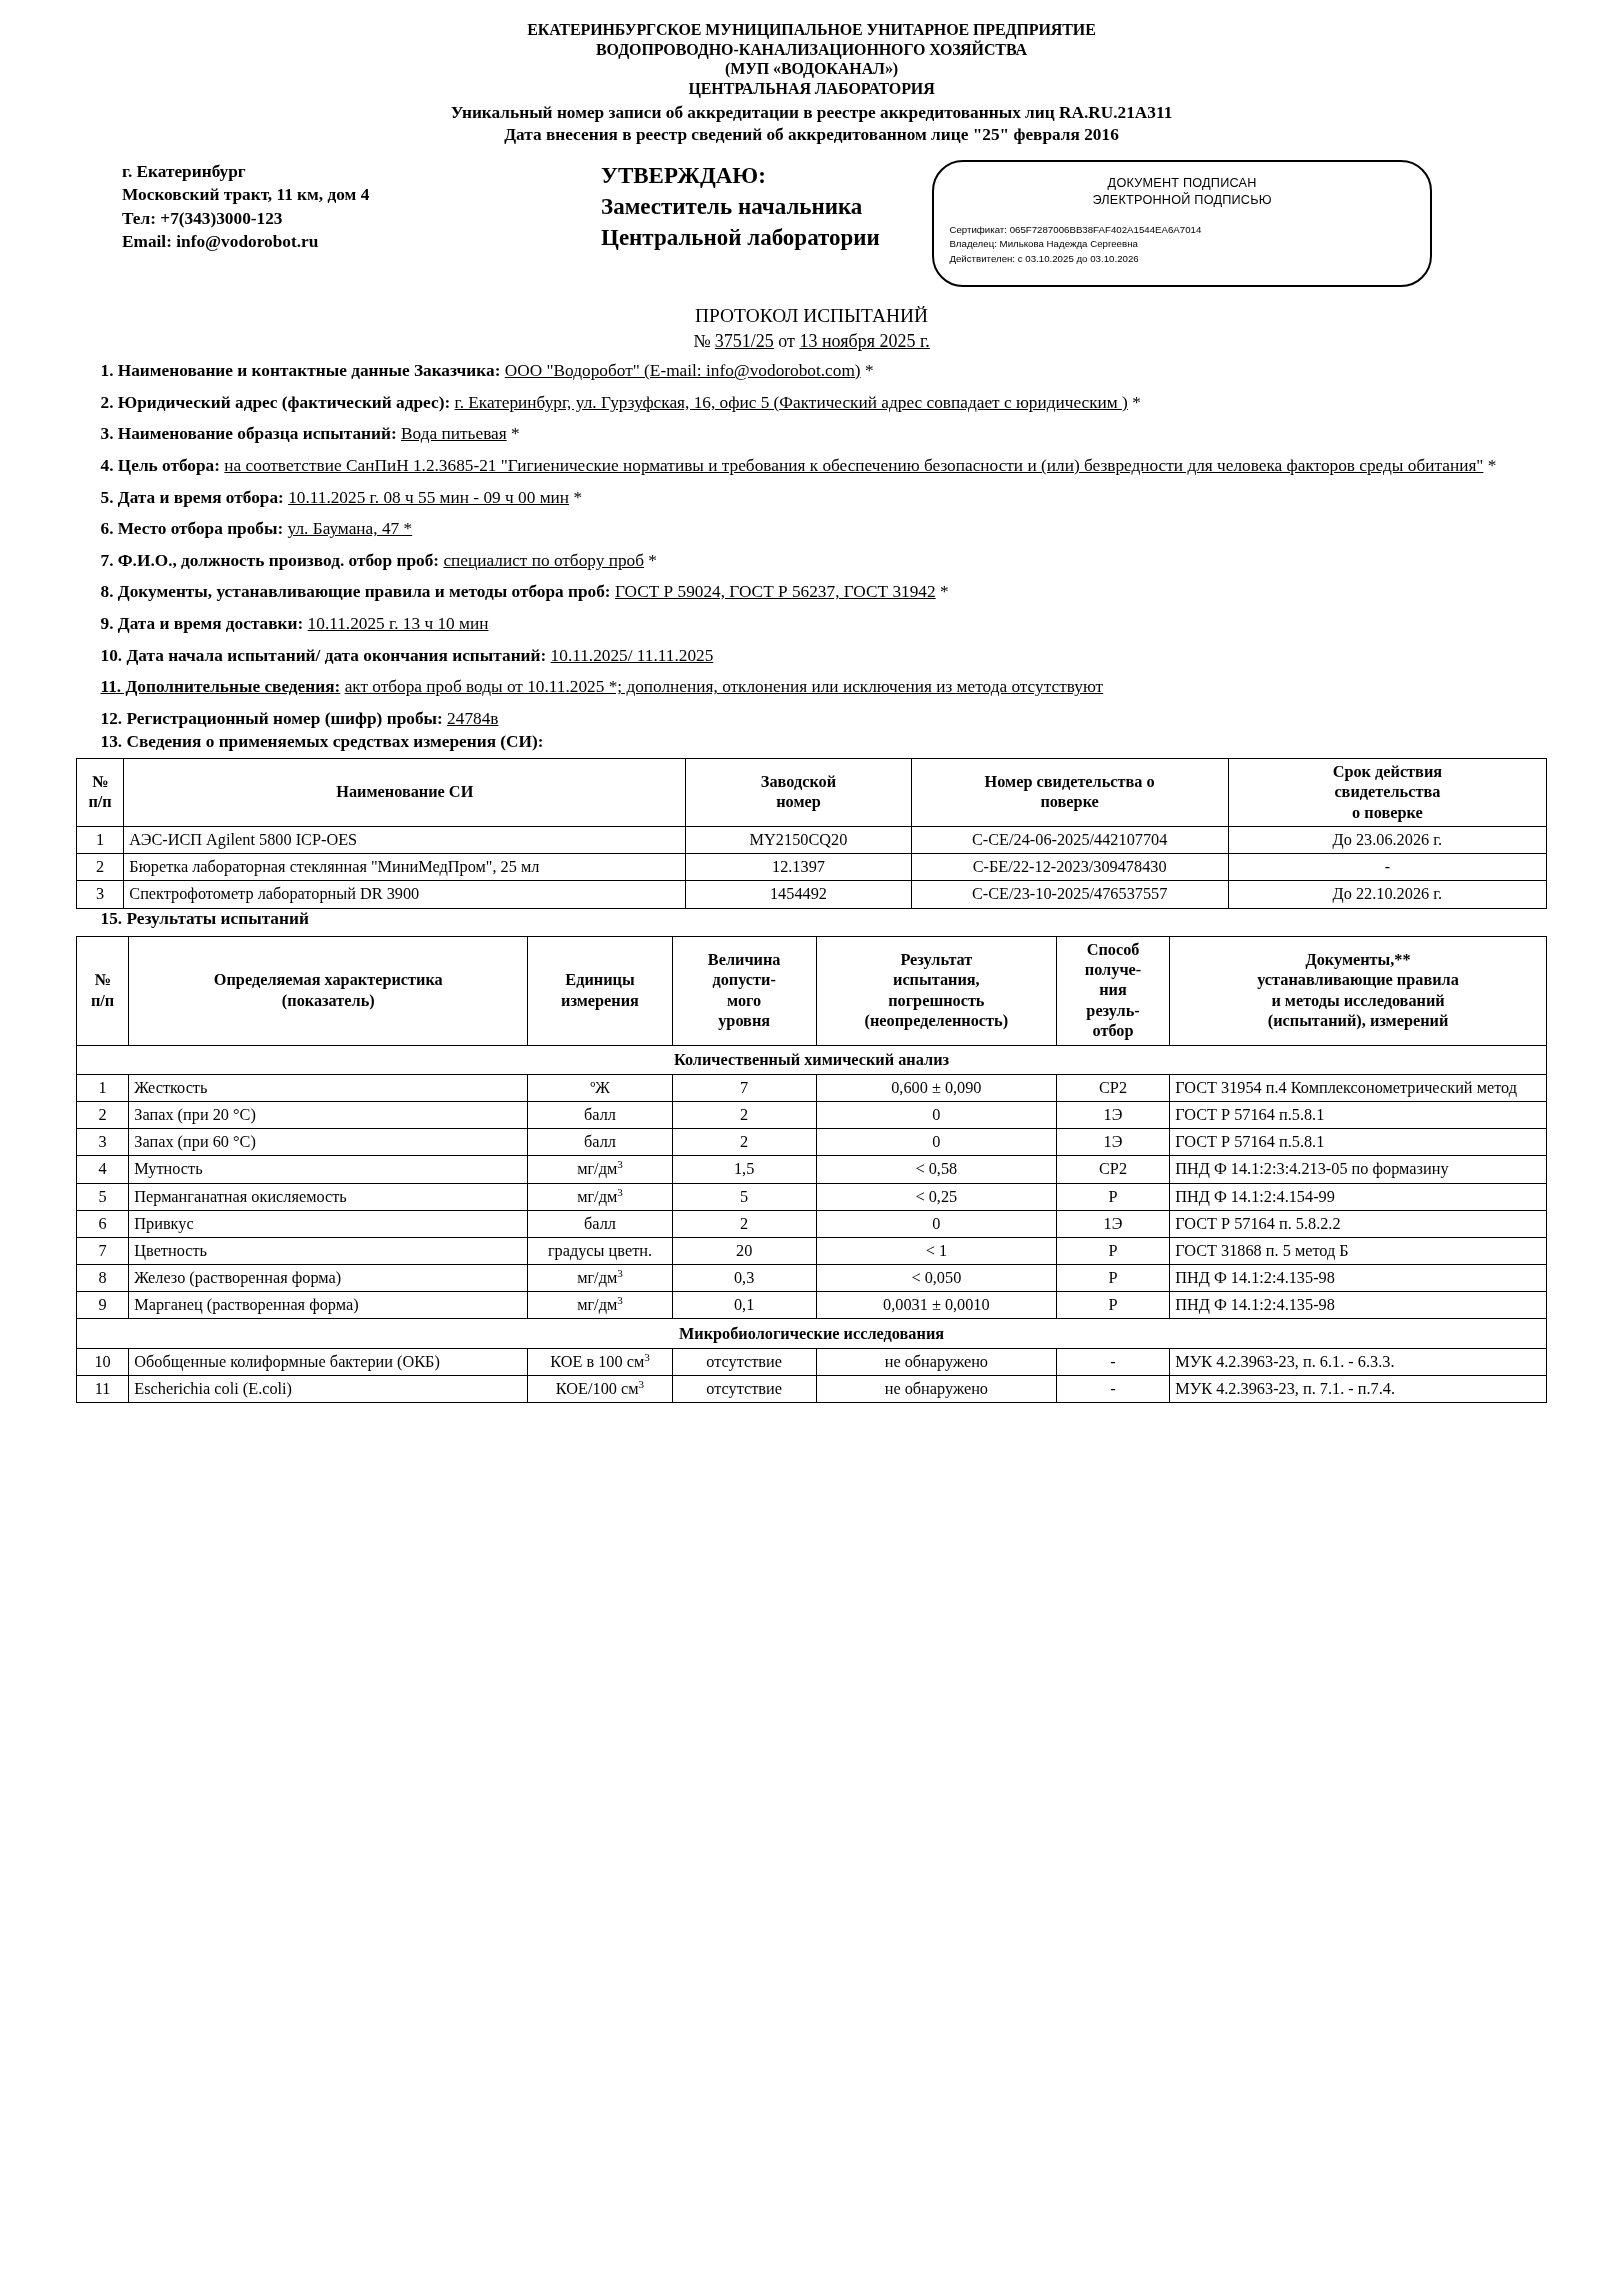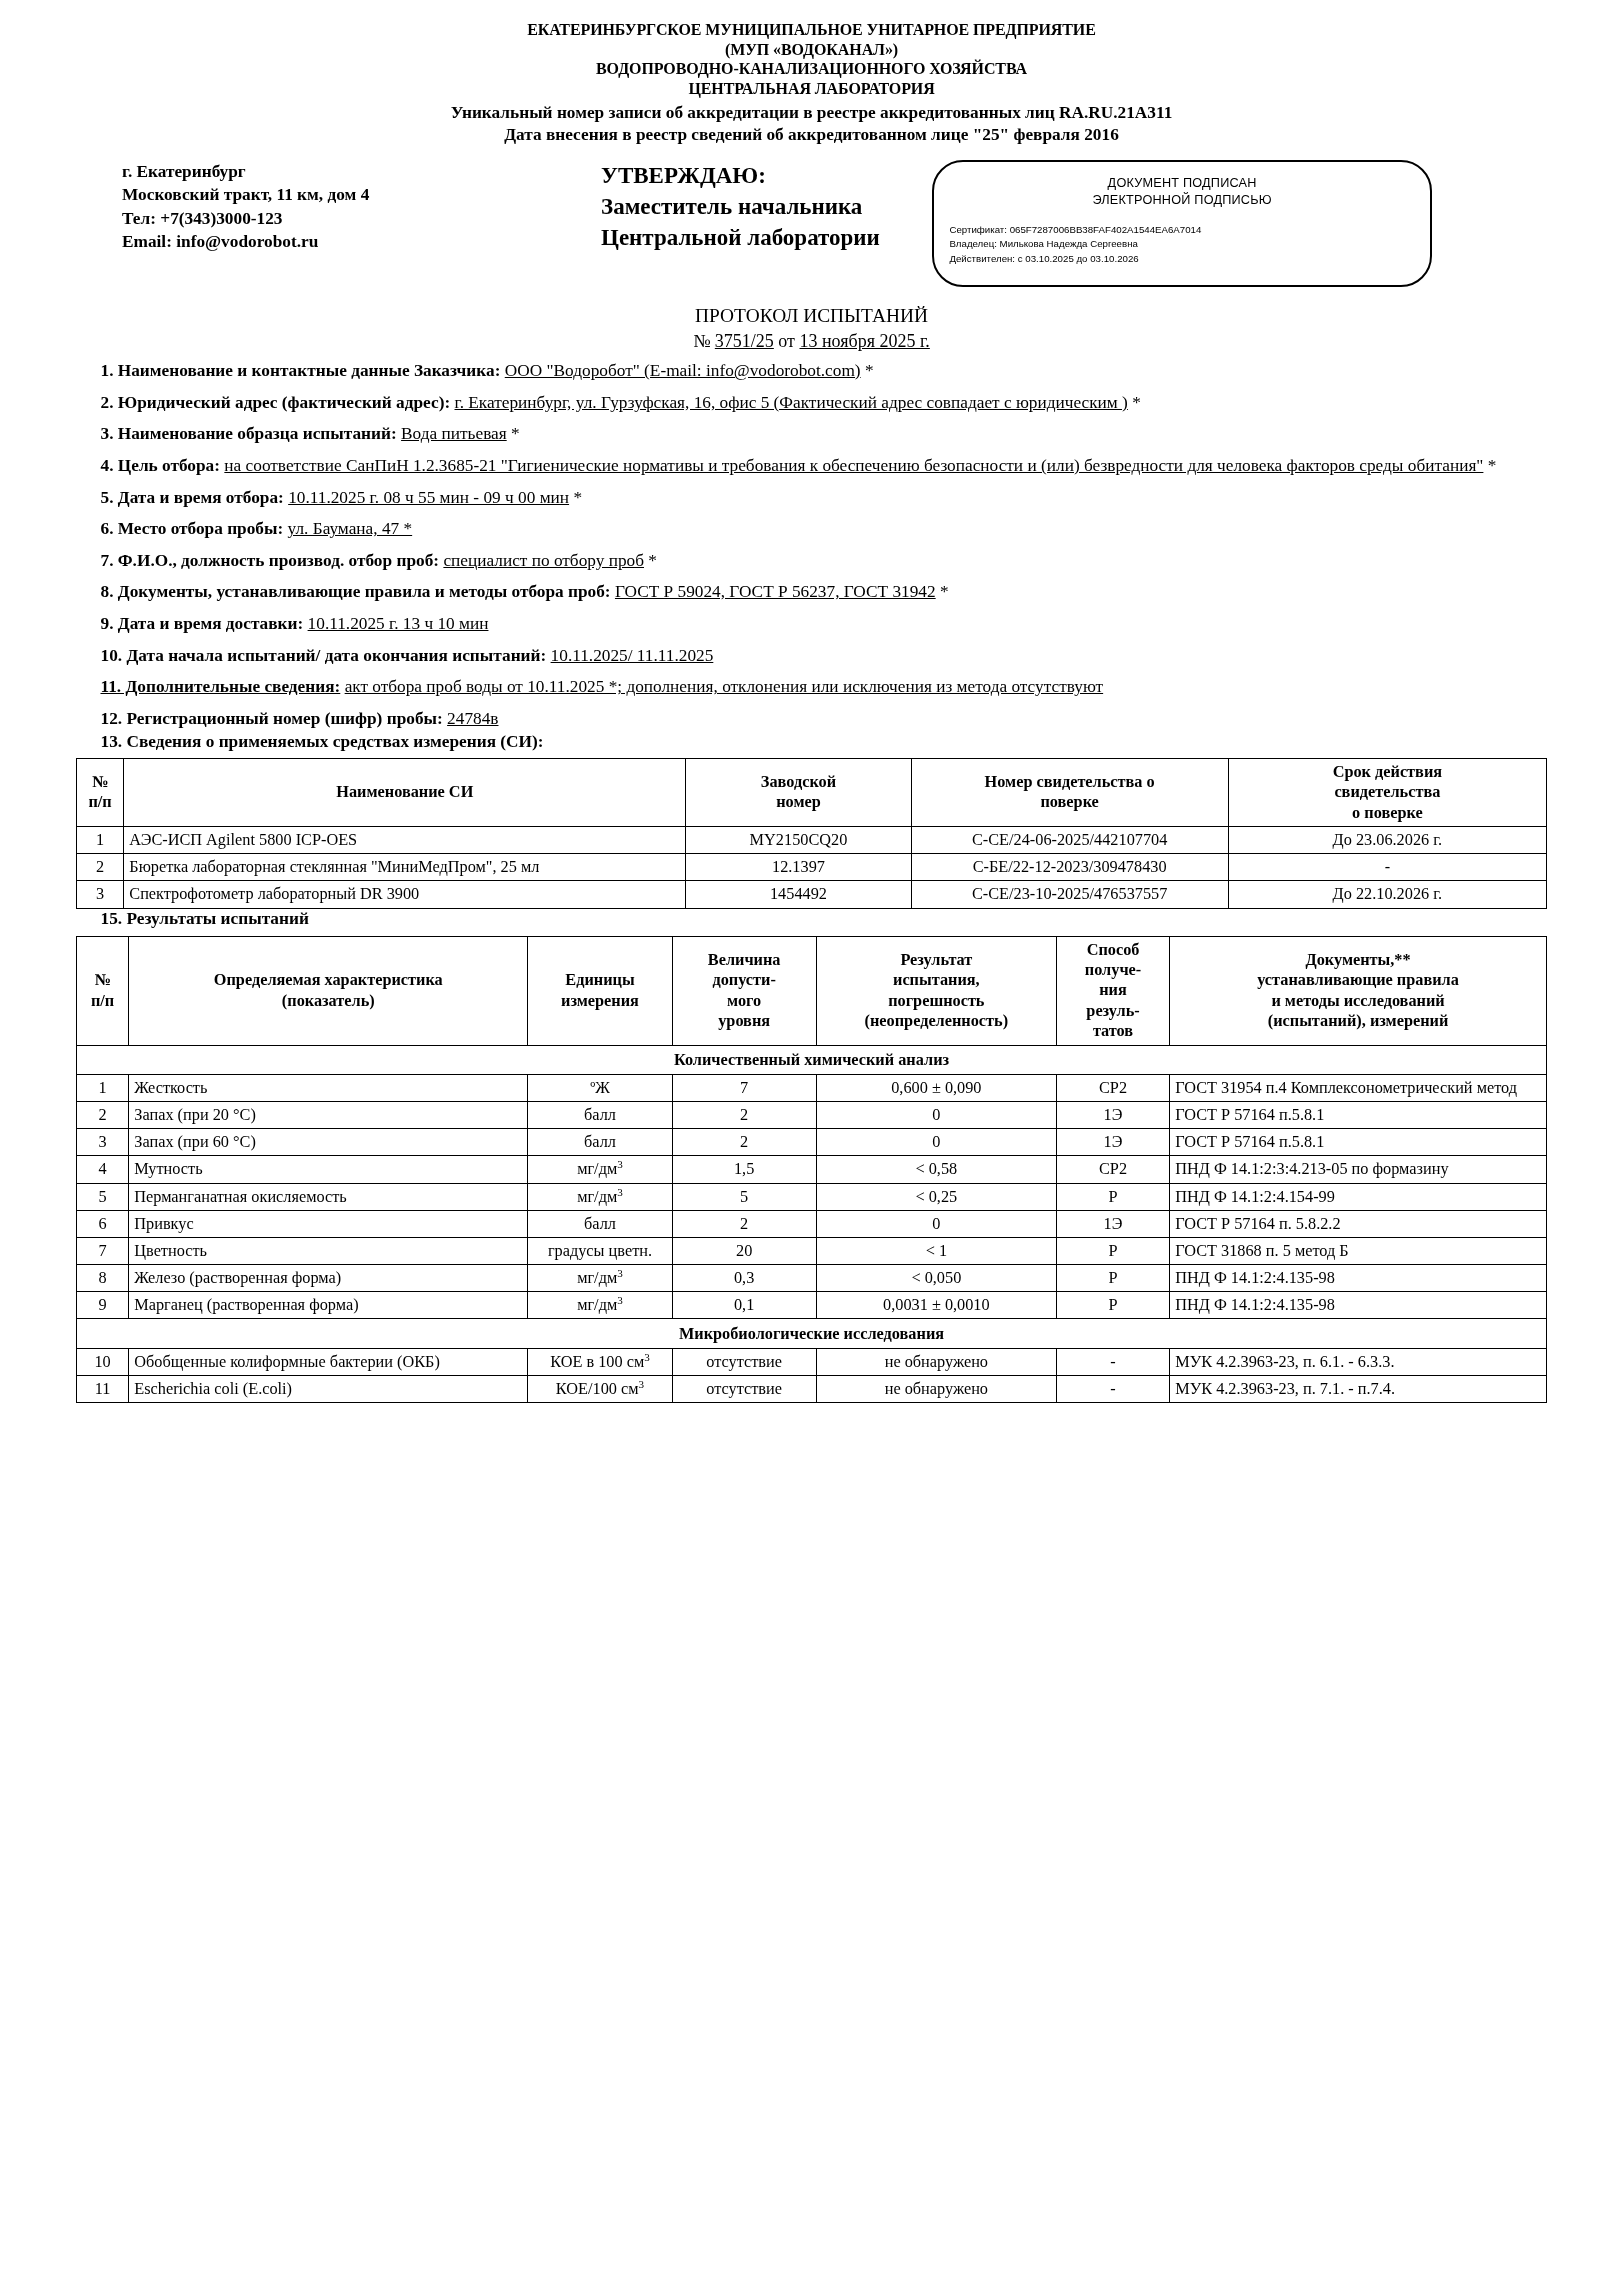--- a/index.html
+++ b/index.html
@@ -148,22 +148,22 @@
 
   .spacer-14 { margin-top: 13.3px; }
 </style>
 </head>
 <body>
 
 <div class="page">
 
   <div class="org-head">
     <div>ЕКАТЕРИНБУРГСКОЕ МУНИЦИПАЛЬНОЕ УНИТАРНОЕ ПРЕДПРИЯТИЕ</div>
+    <div>ВОДОПРОВОДНО-КАНАЛИЗАЦИОННОГО ХОЗЯЙСТВА</div>
     <div>(МУП «ВОДОКАНАЛ»)</div>
-    <div>ВОДОПРОВОДНО-КАНАЛИЗАЦИОННОГО ХОЗЯЙСТВА</div>
     <div>ЦЕНТРАЛЬНАЯ ЛАБОРАТОРИЯ</div>
   </div>
   <div class="accred">
     <div>Уникальный номер записи об аккредитации в реестре аккредитованных лиц RA.RU.21А311</div>
     <div>Дата внесения в реестр сведений об аккредитованном лице  "25" февраля 2016</div>
   </div>
 
   <div class="meta-row">
     <div class="addr">
       <div>г. Екатеринбург</div>
@@ -319,21 +319,21 @@
             <div>Результат</div>
             <div>испытания,</div>
             <div>погрешность</div>
             <div>(неопределенность)</div>
           </th>
         <th style="width:102px;">
             <div>Способ</div>
             <div>получе-</div>
             <div>ния</div>
             <div>резуль-</div>
-            <div>татов</div>
+            <div>отбор</div>
           </th>
         <th>
             <div>Документы,**</div>
             <div>устанавливающие правила</div>
             <div>и методы исследований</div>
             <div>(испытаний), измерений</div>
           </th>
       </tr>
     </thead>
     <tbody>

